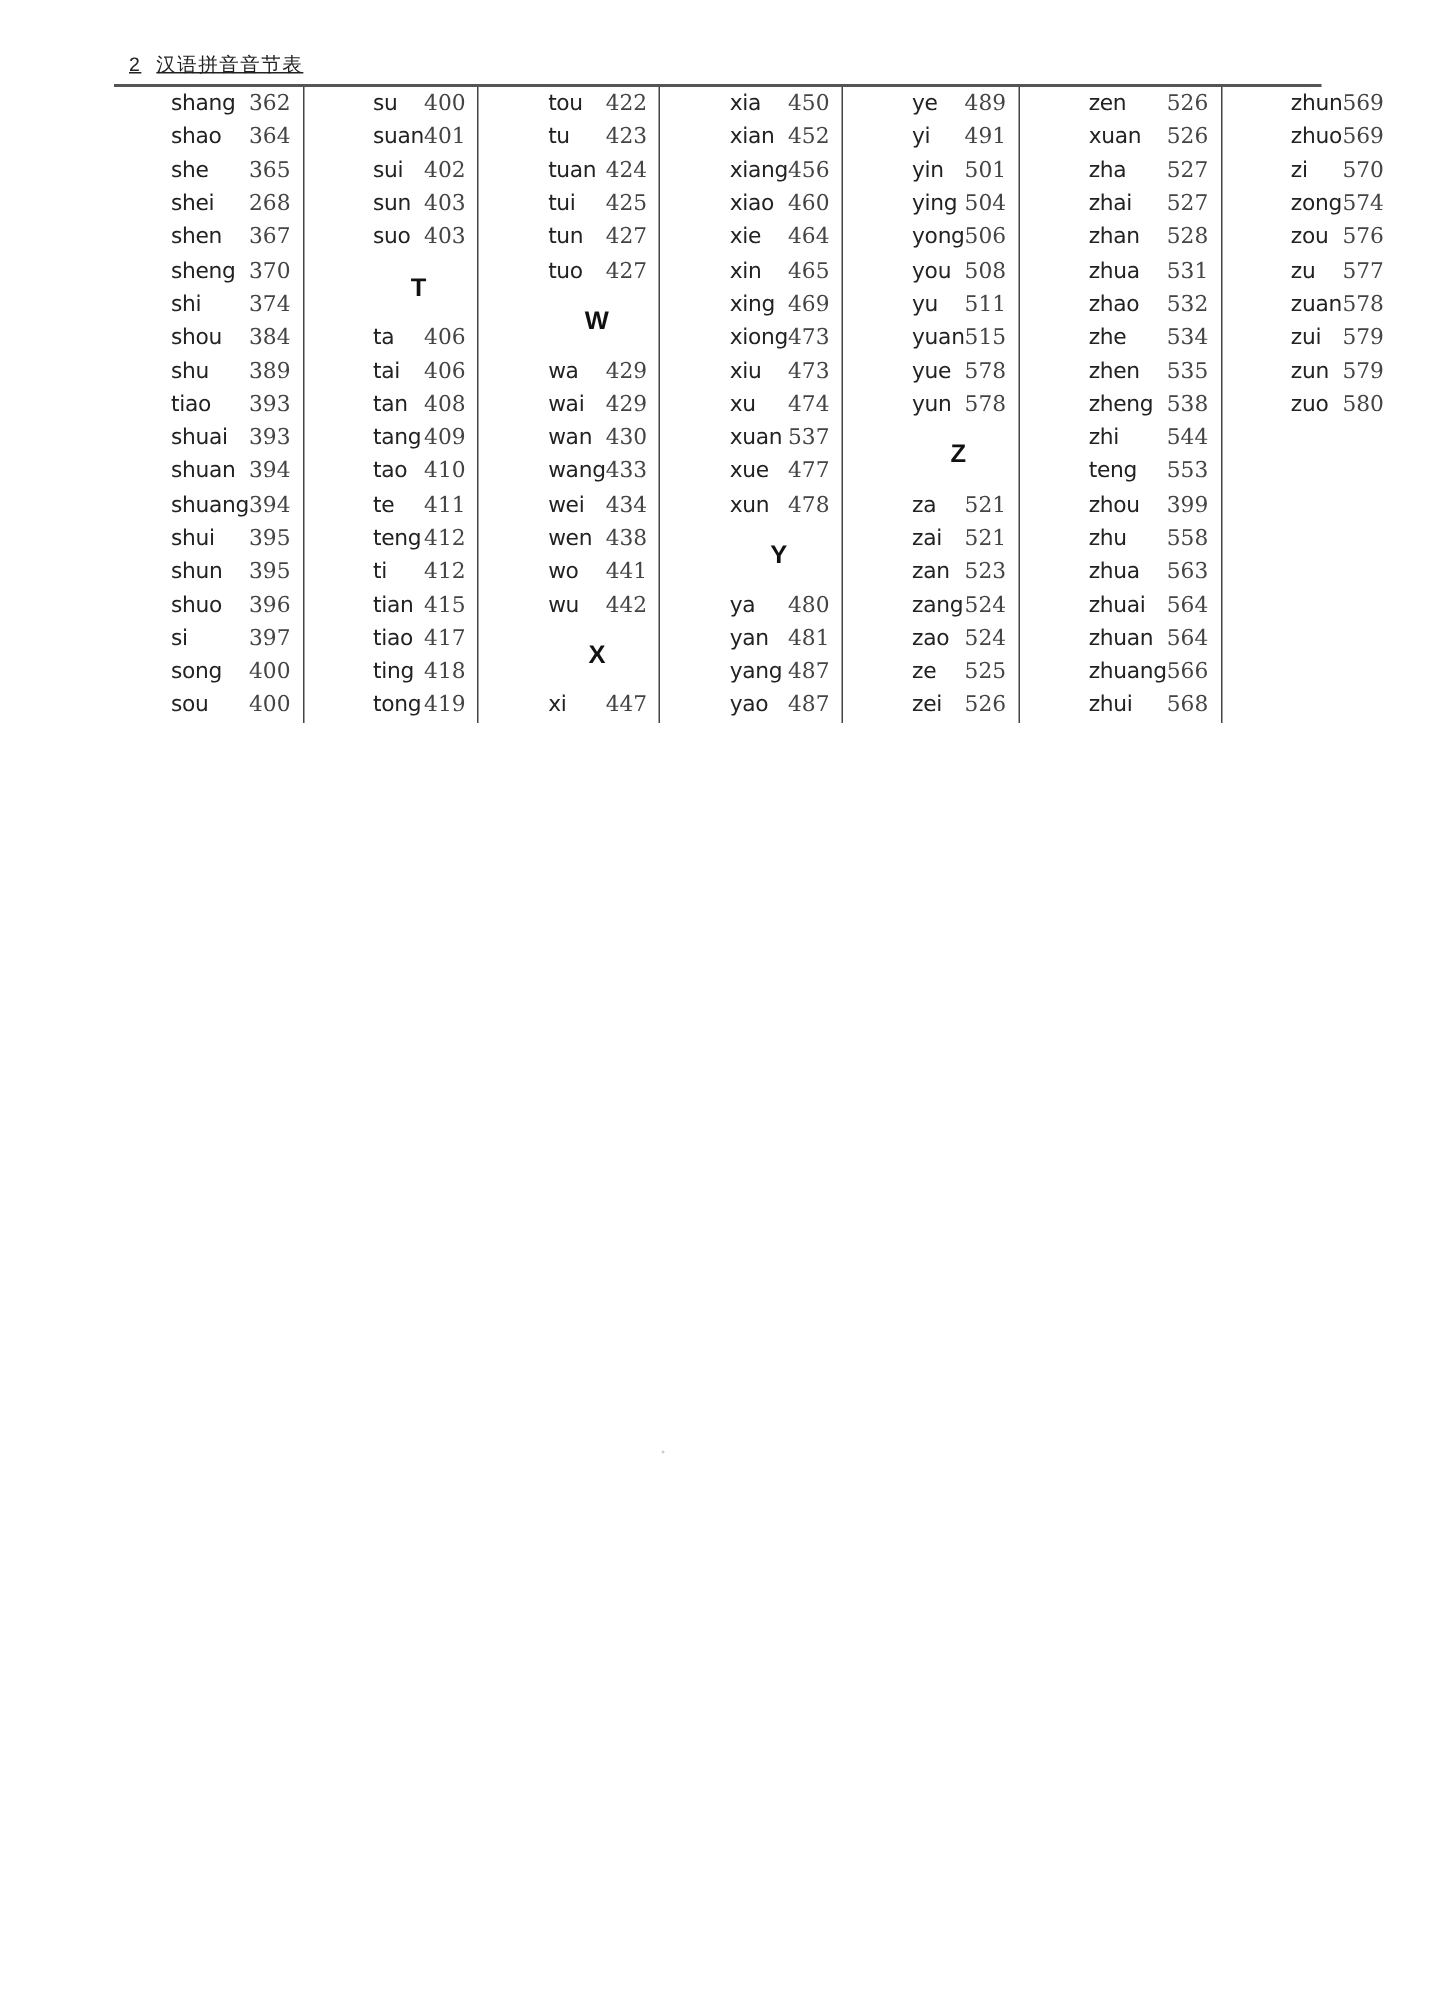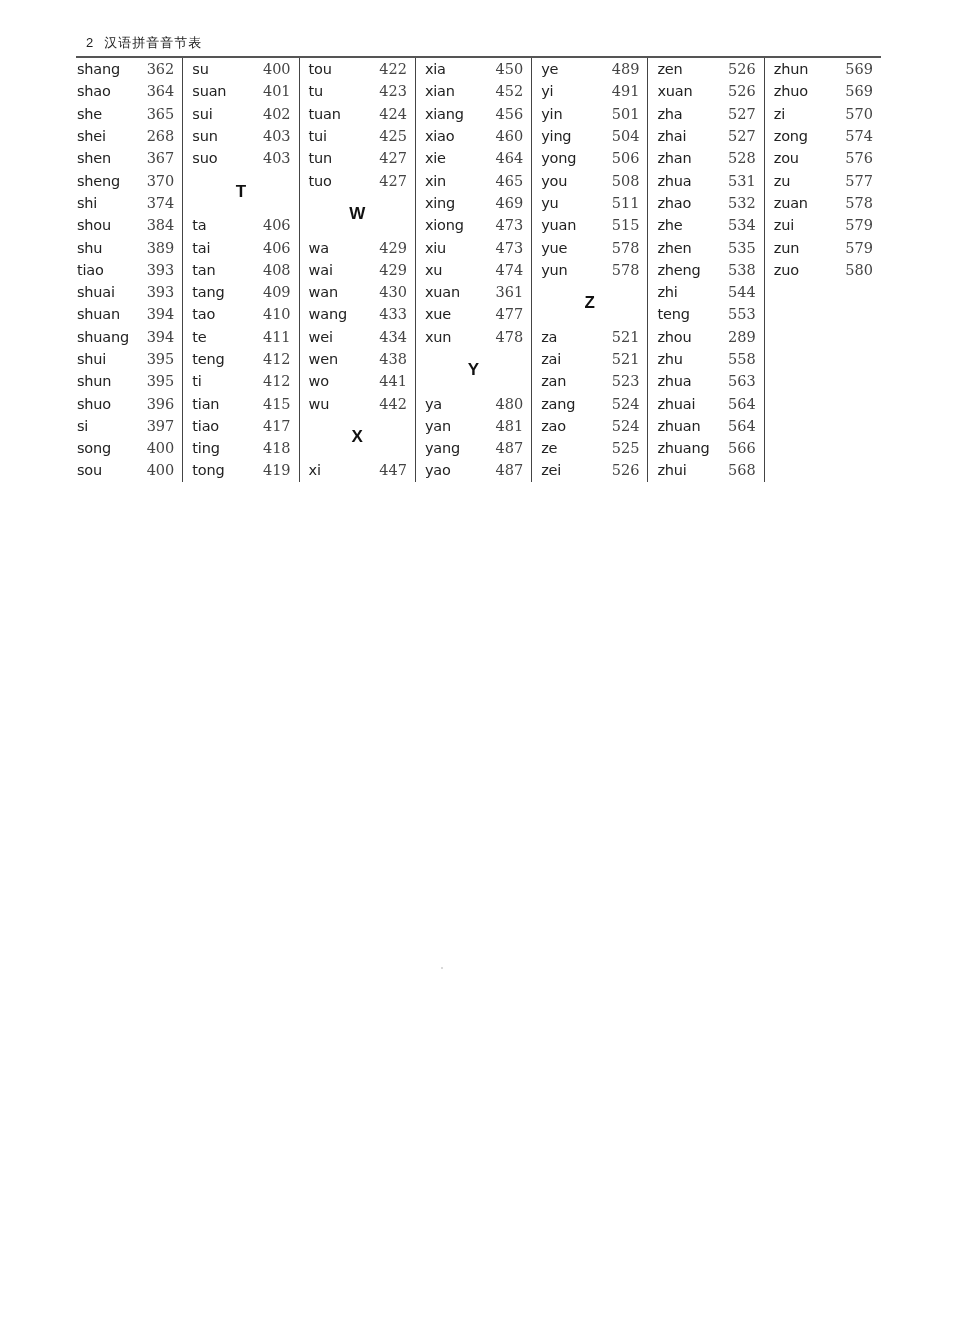--- a/index.html
+++ b/index.html
@@ -1,33 +1,34 @@
 <!DOCTYPE html>
 <html><head>
   <meta charset="utf-8">
   <style>
     html, body { margin: 0; padding: 0; background: #ffffff; }
     body { width: 960px; height: 1342px; position: relative; overflow: hidden; color: #2a2a2a; }
     .page-header {
       position: absolute; left: 86px; top: 34px;
       font-family: "DejaVu Serif", serif; font-size: 13px; color: #222;
       letter-spacing: 1px;
+      text-decoration: underline;
     }
     .page-header .num { margin-right: 10px; font-family: "Liberation Sans", sans-serif; }
     .rule {
       position: absolute; left: 76px; top: 56px; width: 805px; height: 2px;
       background: #555;
     }
     .table {
       position: absolute; left: 76px; top: 58px; width: 805px;
       display: flex;
     }
     .col {
       width: 117px; box-sizing: border-box;
-      padding: 0 0 0 0; position: relative;
+      padding: 0 0 0 0; position: relative; margin-left: 37px;
     }
     .col.bordered { border-right: 1.5px solid #444; }
     .col.c0 { width: 108px; }
     .row {
       height: 22.3px; display: flex; align-items: center; justify-content: space-between;
       padding: 0 8px 0 9px; box-sizing: border-box;
     }
     .col.c0 .row { padding-left: 1px; }
     .syll {
       font-family: "DejaVu Sans", sans-serif; font-size: 14.5px; color: #222;
@@ -303,21 +304,21 @@
       <div class="row">
         <span class="syll">xiu</span>
         <span class="page">473</span>
       </div>
       <div class="row">
         <span class="syll">xu</span>
         <span class="page">474</span>
       </div>
       <div class="row">
         <span class="syll">xuan</span>
-        <span class="page">361</span>
+        <span class="page">537</span>
       </div>
       <div class="row">
         <span class="syll">xue</span>
         <span class="page">477</span>
       </div>
       <div class="row">
         <span class="syll">xun</span>
         <span class="page">478</span>
       </div>
       <div class="heading-row">Y</div>
@@ -453,21 +454,21 @@
       <div class="row">
         <span class="syll">zhi</span>
         <span class="page">544</span>
       </div>
       <div class="row">
         <span class="syll">teng</span>
         <span class="page">553</span>
       </div>
       <div class="row">
         <span class="syll">zhou</span>
-        <span class="page">289</span>
+        <span class="page">399</span>
       </div>
       <div class="row">
         <span class="syll">zhu</span>
         <span class="page">558</span>
       </div>
       <div class="row">
         <span class="syll">zhua</span>
         <span class="page">563</span>
       </div>
       <div class="row">

